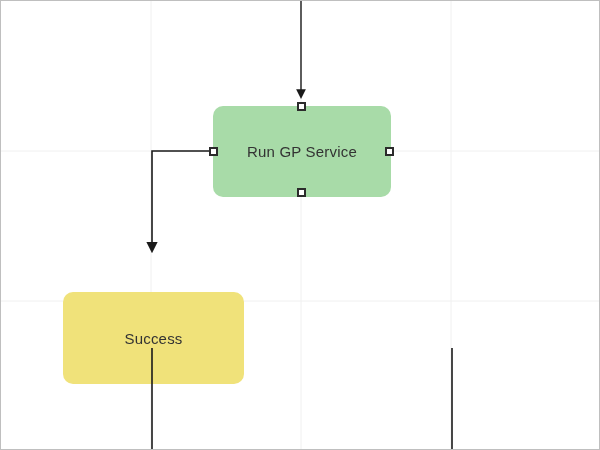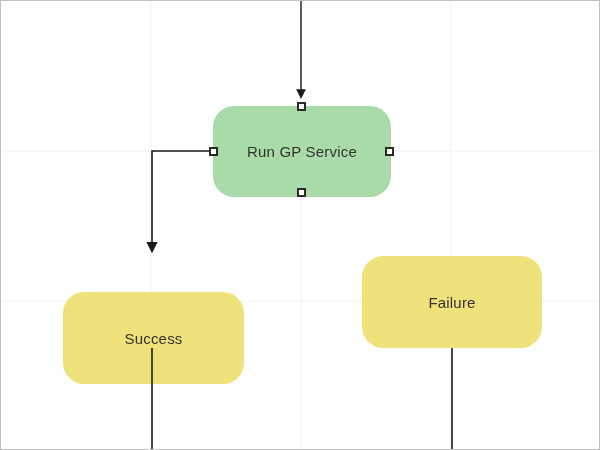--- a/index.html
+++ b/index.html
@@ -26,21 +26,21 @@
     top: 0;
     width: 600px;
     height: 450px;
   }
   #grid-layer { z-index: 0; }
   #edge-layer { z-index: 2; }
 
   .node {
     position: absolute;
     box-sizing: border-box;
-    border-radius: 21px;
+    border-radius: 10px;
     display: flex;
     align-items: center;
     justify-content: center;
     z-index: 1;
     user-select: none;
   }
   .node-label {
     font-size: 15px;
     color: #333333;
     letter-spacing: 0.2px;
@@ -75,23 +75,20 @@
   </div>
   <div class="port" style="left:296px; top:101px;"></div>
   <div class="port" style="left:208px; top:146px;"></div>
   <div class="port" style="left:384px; top:146px;"></div>
   <div class="port" style="left:296px; top:187px;"></div>
 
   <div class="node" id="node-success" style="left:62px; top:255px; width:181px; height:92px; background:#f0e27a;margin-top:36px;">
     <span class="node-label">Success</span>
   </div>
 
-  <div class="node" id="node-failure" style="left:361px; top:255px; width:180px; height:92px; background:#f0e27a;">
-    <span class="node-label">Failure</span>
-  </div>
 
   <svg id="edge-layer" viewBox="0 0 600 450" xmlns="http://www.w3.org/2000/svg">
     <defs>
       <marker id="arrow" viewBox="0 0 10 10" refX="8" refY="5" markerWidth="7" markerHeight="7" orient="auto-start-reverse">
         <path d="M 0 0 L 10 5 L 0 10 z" fill="#1a1a1a"></path>
       </marker>
     </defs>
 
     <polyline points="300,0 300,96" fill="none" stroke="#1a1a1a" stroke-width="1.4" marker-end="url(#arrow)"></polyline>
 

